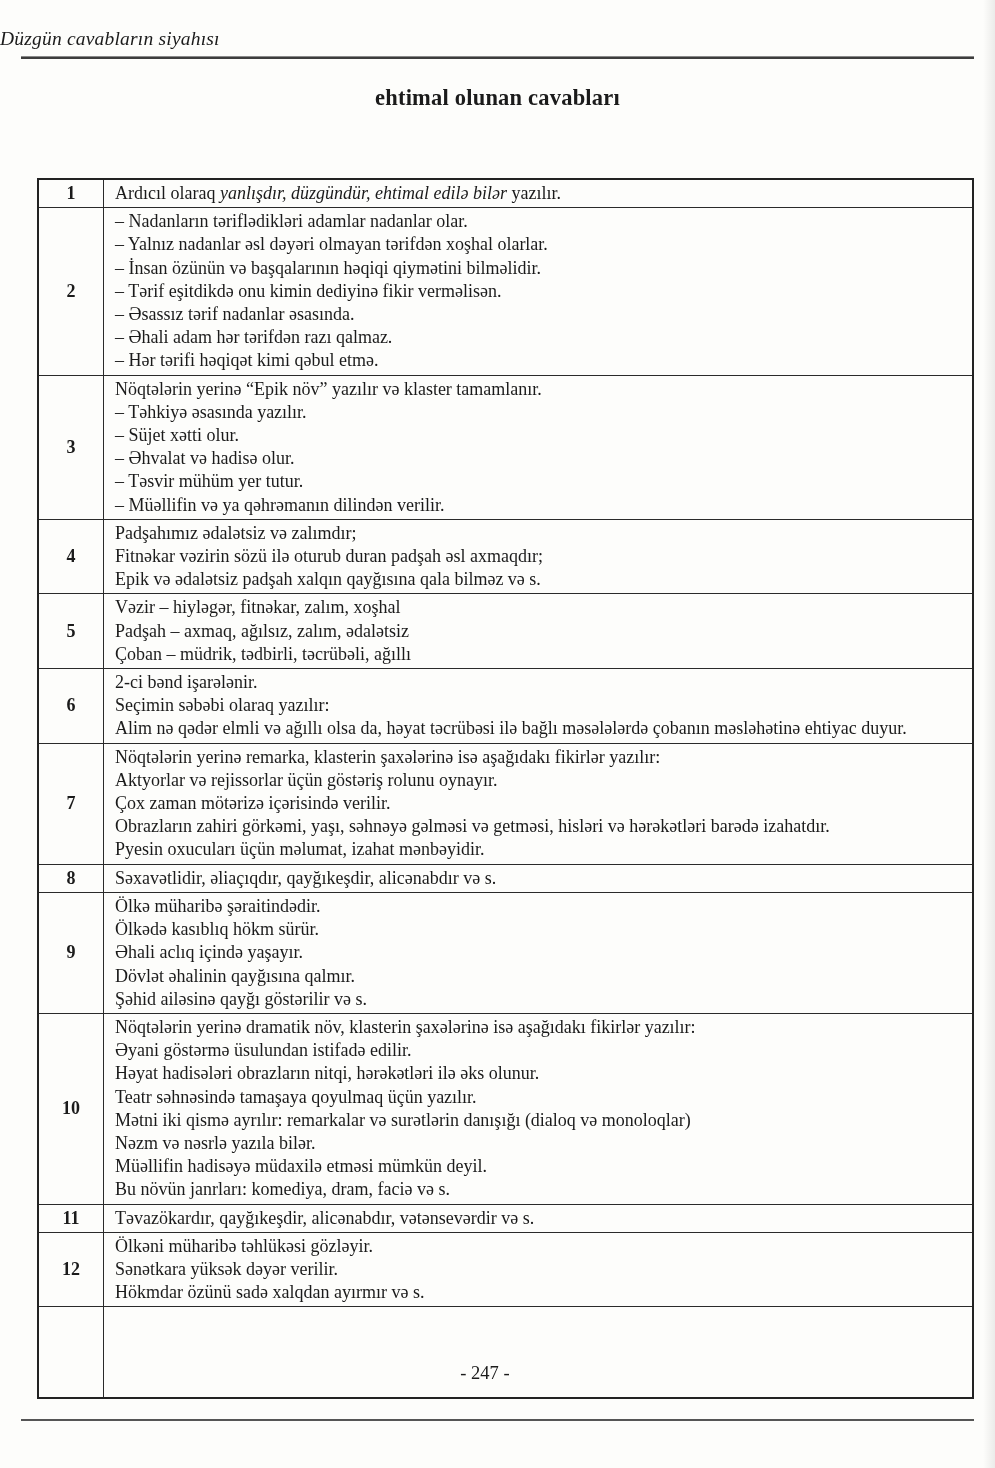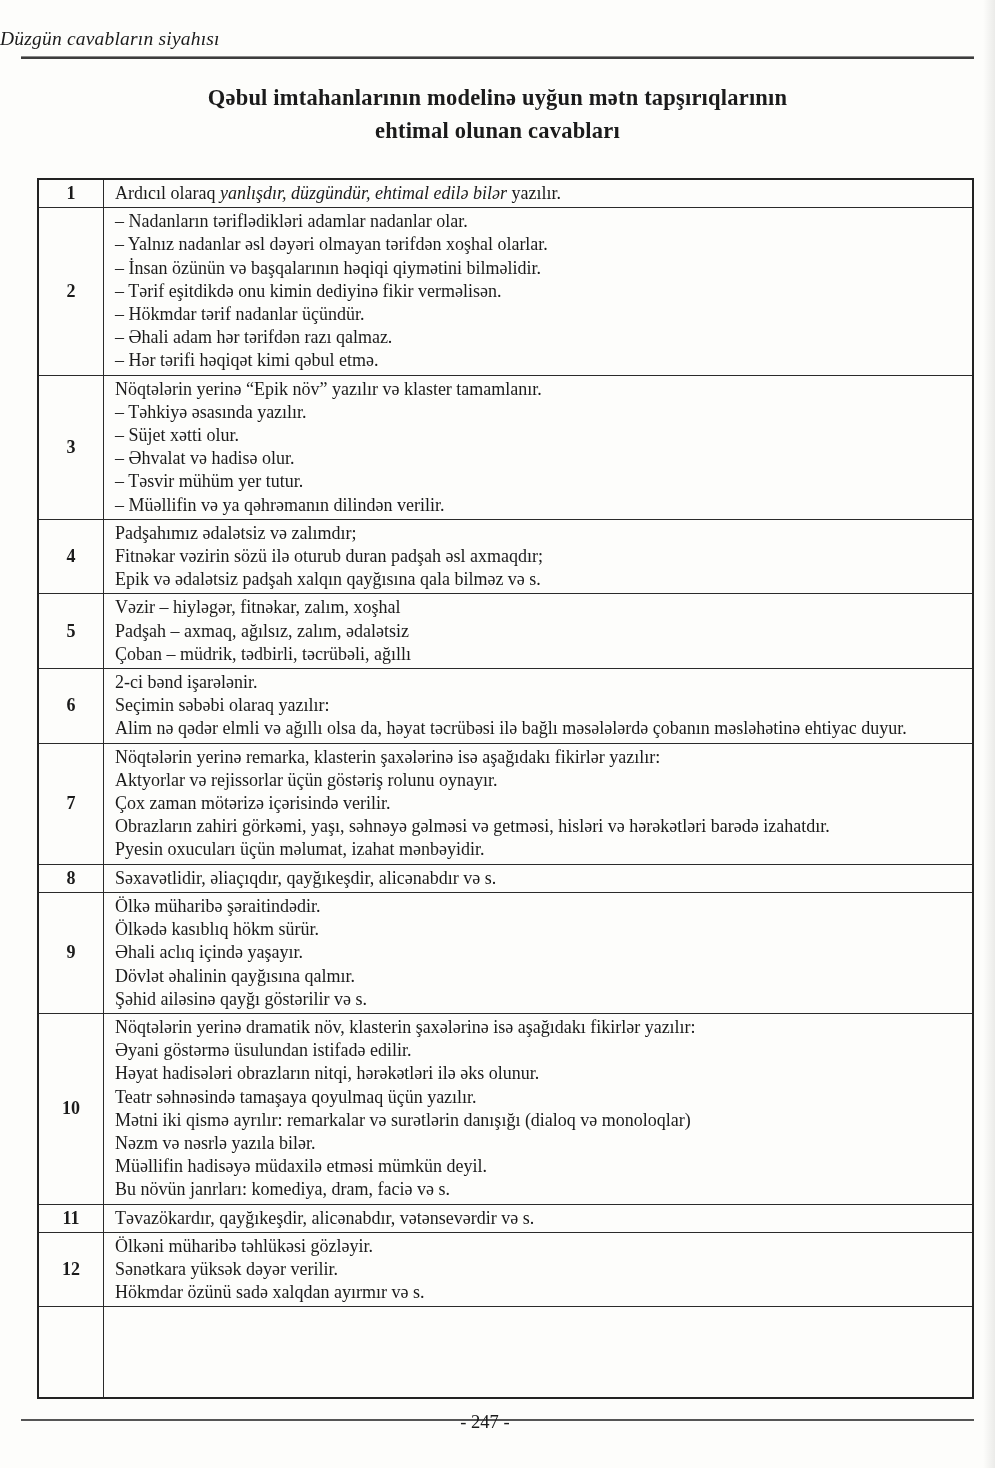--- a/index.html
+++ b/index.html
@@ -64,54 +64,53 @@
   .it { font-style:italic; }
   tr.empty-row td { height:86px; }
   .foot-rule {
     position:absolute;
     top:1419px; left:21px;
     width:953px;
     border-top:2px solid #555555;
   }
   .page-num {
     position:absolute;
-    top:1412px; left:0;
+    top:1363px; left:0;
     width:970px;
     text-align:center;
     font-size:18.5px;
   }
 </style>
 </head>
 <body>
 
 <div class="page">
   <div class="running-head">Düzgün cavabların siyahısı</div>
   <div class="head-rule"></div>
 
   <div class="doc-title">
-    <div>Qəbul imtahanlarının modelinə uyğun mətn tapşırıqlarının</div>
     <div>ehtimal olunan cavabları</div>
   </div>
 
   <table class="answers">
     <tbody id="answers-tbody">
         <tr>
           <td class="num">1</td>
           <td class="content">
             <div class="line"><span>Ardıcıl olaraq </span><span class="it">yanlışdır, düzgündür, ehtimal edilə bilər</span><span> yazılır.</span></div>
           </td>
         </tr>
         <tr>
           <td class="num">2</td>
           <td class="content">
             <div class="line">– Nadanların təriflədikləri adamlar nadanlar olar.</div>
             <div class="line">– Yalnız nadanlar əsl dəyəri olmayan tərifdən xoşhal olarlar.</div>
             <div class="line">– İnsan özünün və başqalarının həqiqi qiymətini bilməlidir.</div>
             <div class="line">– Tərif eşitdikdə onu kimin dediyinə fikir verməlisən.</div>
-            <div class="line">– Hökmdar tərif nadanlar üçündür.</div>
+            <div class="line">– Əsassız tərif nadanlar əsasında.</div>
             <div class="line">– Əhali adam hər tərifdən razı qalmaz.</div>
             <div class="line">– Hər tərifi həqiqət kimi qəbul etmə.</div>
           </td>
         </tr>
         <tr>
           <td class="num">3</td>
           <td class="content">
             <div class="line">Nöqtələrin yerinə “Epik növ” yazılır və klaster tamamlanır.</div>
             <div class="line">– Təhkiyə əsasında yazılır.</div>
             <div class="line">– Süjet xətti olur.</div>

